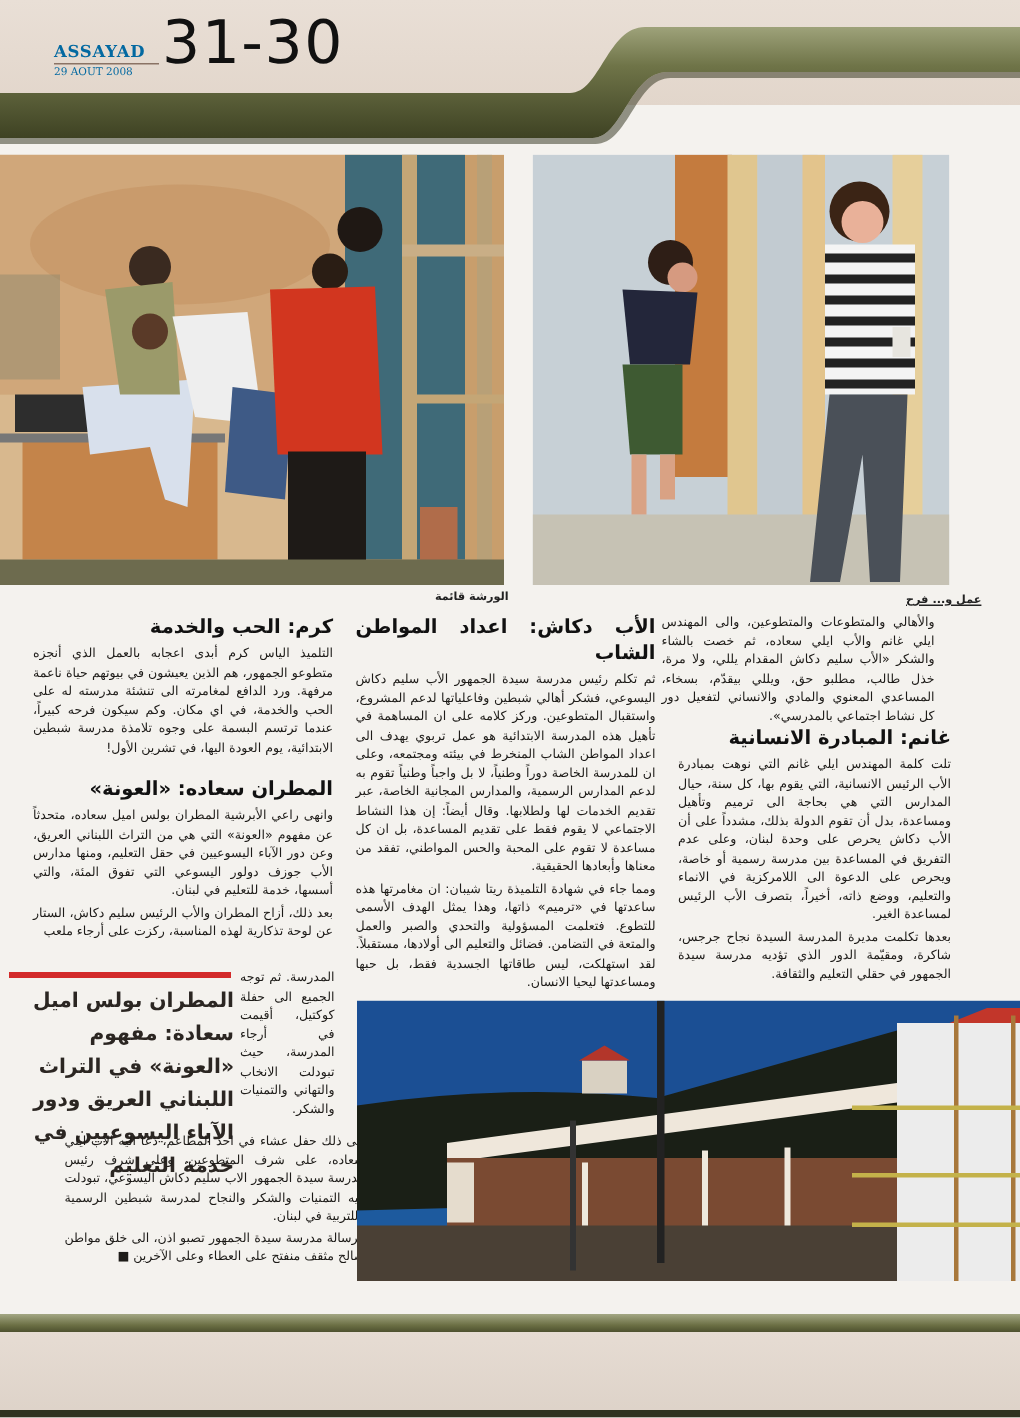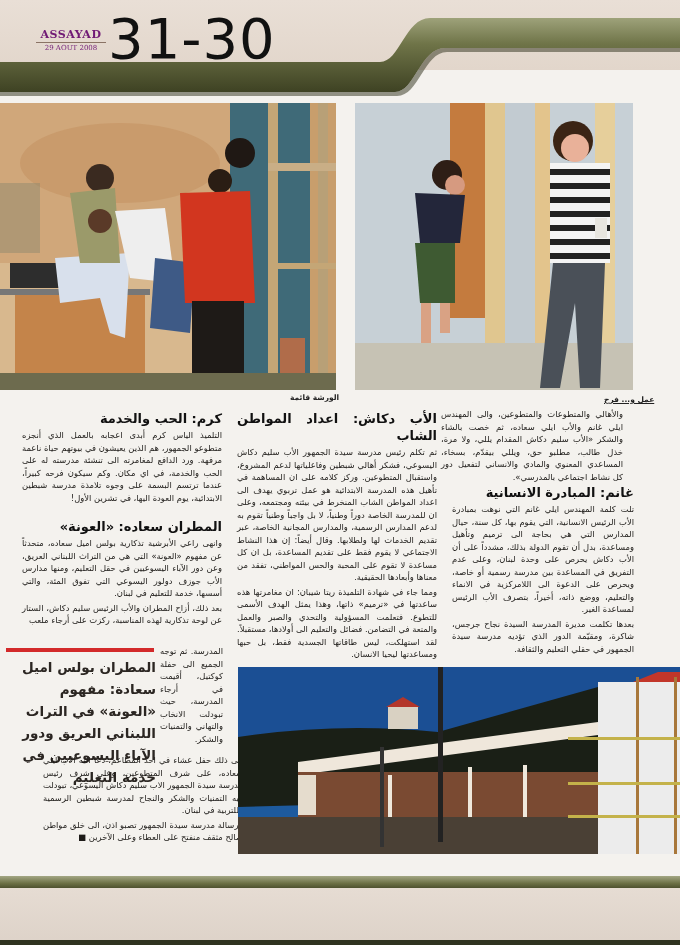--- a/index.html
+++ b/index.html
@@ -8,28 +8,28 @@
     position: relative;
     background: #f4f2ee;
     font-family: "DejaVu Sans", sans-serif;
     color: #1c1a18;
   }
   .header-band {
     position: absolute; left: 0; top: 0; width: 680px; height: 70px;
     background: linear-gradient(#e9dfd6, #e2d6cb);
   }
   .brand {
-    position: absolute; left: 36px; top: 28px; width: 70px; text-align: center;
-    font-family: "DejaVu Serif", serif; color: #701a75;
+    position: absolute; left: 36px; top: 28px; width: 70px; 
+    font-family: "DejaVu Serif", serif; color: #0369a1;
   }
   .brand .name { font-size: 11px; font-weight: bold; letter-spacing: 0.5px; border-bottom: 1px solid #8a7365; padding-bottom: 1px; }
   .brand .date { font-size: 7px; margin-top: 1px; }
   .page-num {
     position: absolute; left: 108px; top: 6px;
-    font-family: "DejaVu Sans", sans-serif; font-size: 56px; color: #111; letter-spacing: 1px;
+    font-family: "DejaVu Sans", sans-serif; font-size: 40px; color: #111; letter-spacing: 1px;
     font-weight: normal;
   }
   .bar-svg { position: absolute; left: 0; top: 0; }
 
   .photo { position: absolute; overflow: hidden; }
   .caption {
     position: absolute; font-size: 7.5px; font-weight: bold; color: #222; direction: rtl;
   }
 
   .col {
@@ -150,21 +150,21 @@
   <p>ومما جاء في شهادة التلميذة ريتا شيبان: ان مغامرتها هذه ساعدتها في «ترميم» ذاتها، وهذا يمثل الهدف الأسمى للتطوع. فتعلمت المسؤولية والتحدي والصبر والعمل والمتعة في التضامن. فضائل والتعليم الى أولادها، مستقبلاً. لقد استهلكت، ليس طاقاتها الجسدية فقط، بل حبها ومساعدتها ليحيا الانسان.</p>
 </div>
 
 <div class="col" style="left:22px;top:410px;width:200px;">
   <h2>كرم: الحب والخدمة</h2>
   <p>التلميذ الياس كرم أبدى اعجابه بالعمل الذي أنجزه متطوعو الجمهور، هم الذين يعيشون في بيوتهم حياة ناعمة مرفهة. ورد الدافع لمغامرته الى تنشئة مدرسته له على الحب والخدمة، في اي مكان. وكم سيكون فرحه كبيراً، عندما ترتسم البسمة على وجوه تلامذة مدرسة شبطين الابتدائية، يوم العودة اليها، في تشرين الأول!</p>
 </div>
 
 <div class="col" style="left:22px;top:518px;width:200px;">
   <h2>المطران سعاده: «العونة»</h2>
-  <p>وانهى راعي الأبرشية تذكارية بولس اميل سعاده، متحدثاً عن مفهوم «العونة» التي هي من التراث اللبناني العريق، وعن دور الآباء اليسوعيين في حقل التعليم، ومنها مدارس الأب جوزف دولور اليسوعي التي تفوق المئة، والتي أسسها، خدمة للتعليم في لبنان.</p>
+  <p>وانهى راعي الأبرشية المطران بولس اميل سعاده، متحدثاً عن مفهوم «العونة» التي هي من التراث اللبناني العريق، وعن دور الآباء اليسوعيين في حقل التعليم، ومنها مدارس الأب جوزف دولور اليسوعي التي تفوق المئة، والتي أسسها، خدمة للتعليم في لبنان.</p>
   <p>بعد ذلك، أزاح المطران والأب الرئيس سليم دكاش، الستار عن لوحة تذكارية لهذه المناسبة، ركزت على أرجاء ملعب</p>
 </div>
 
 <div class="red-rule"></div>
 <div class="pull" style="left:4px;top:656px;width:152px;">المطران بولس اميل سعادة: مفهوم «العونة» في التراث اللبناني العريق ودور الآباء اليسوعيين في خدمة التعليم</div>
 
 <div class="col" style="left:160px;top:645px;width:63px;">
   <p>المدرسة. ثم توجه الجميع الى حفلة كوكتيل، أقيمت في أرجاء المدرسة، حيث تبودلت الانخاب والتهاني والتمنيات والشكر.</p>
 </div>
 

